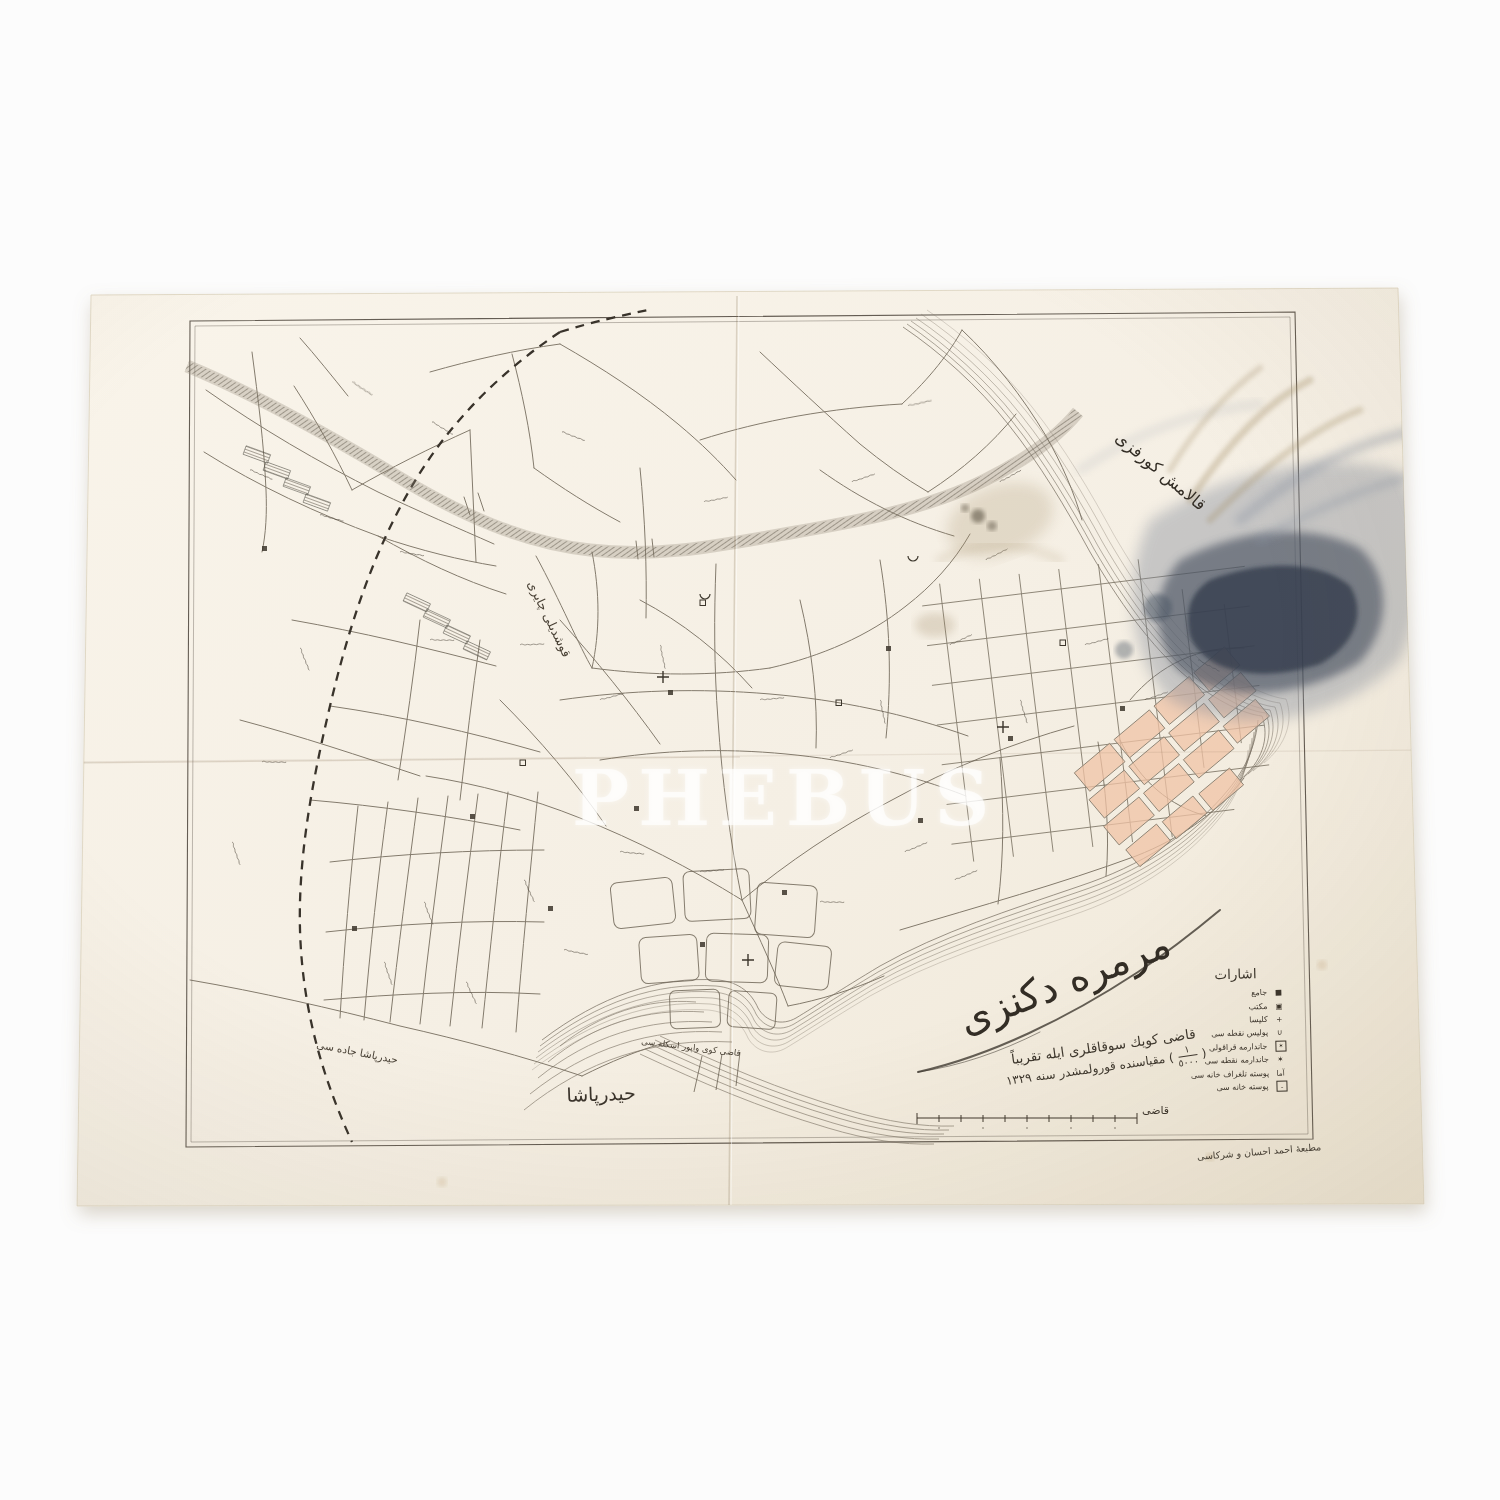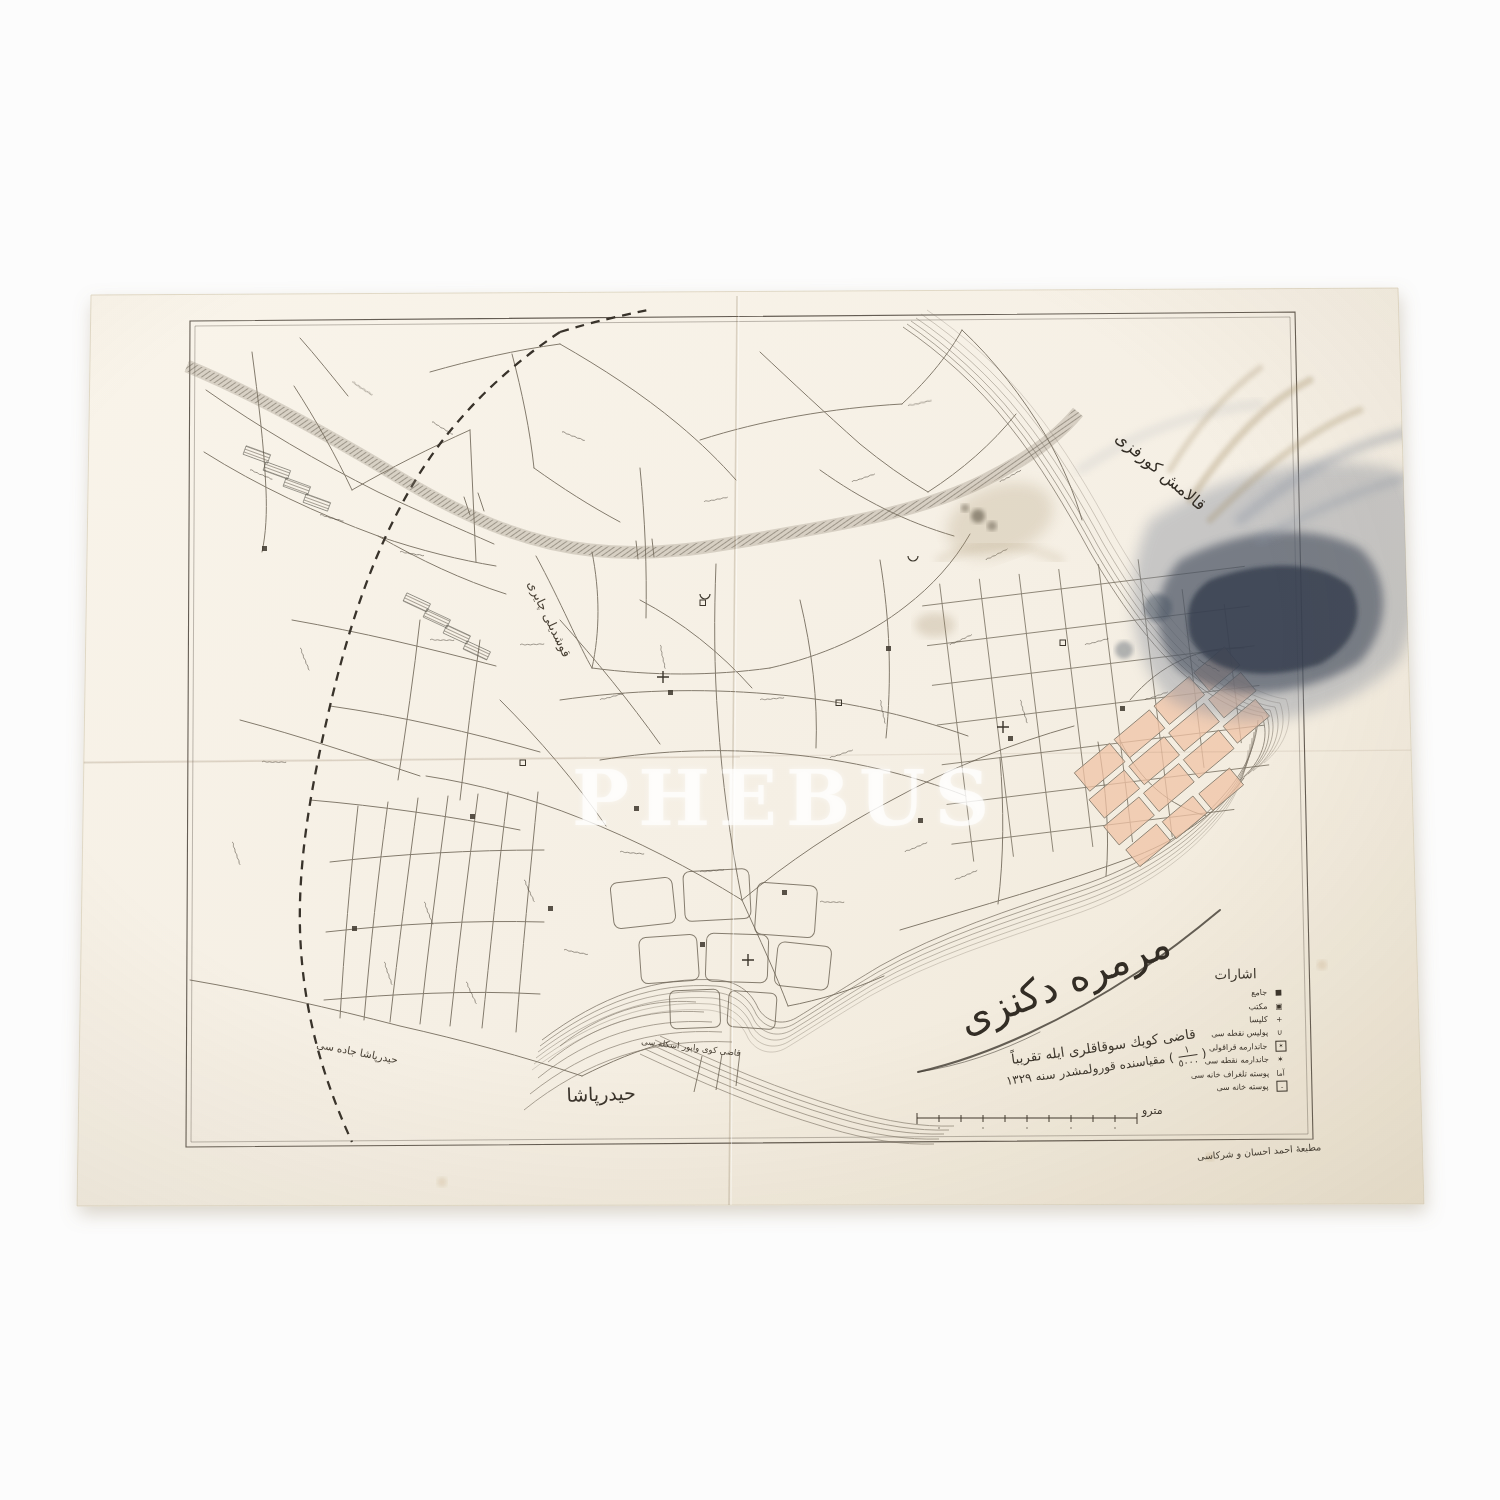--- a/index.html
+++ b/index.html
@@ -428,18 +428,18 @@
     <span class="frac">
       <span class="fn">١</span>
       <span class="fd">٥٠٠٠</span>
     </span>
     <span>)</span>
     <span>مقياسنده قورولمشدر</span>
     <span>سنه ١٣٢٩</span>
   </div>
 </div>
 
-<div class="lab meter" dir="rtl">مترو</div>
+<div class="lab meter" dir="rtl">قاضى</div>
 <div class="imprint">مطبعهٔ احمد احسان و شركاسى</div>
 
 <div class="wm">PHEBUS</div>
 
 </div>
 
 </body></html>

